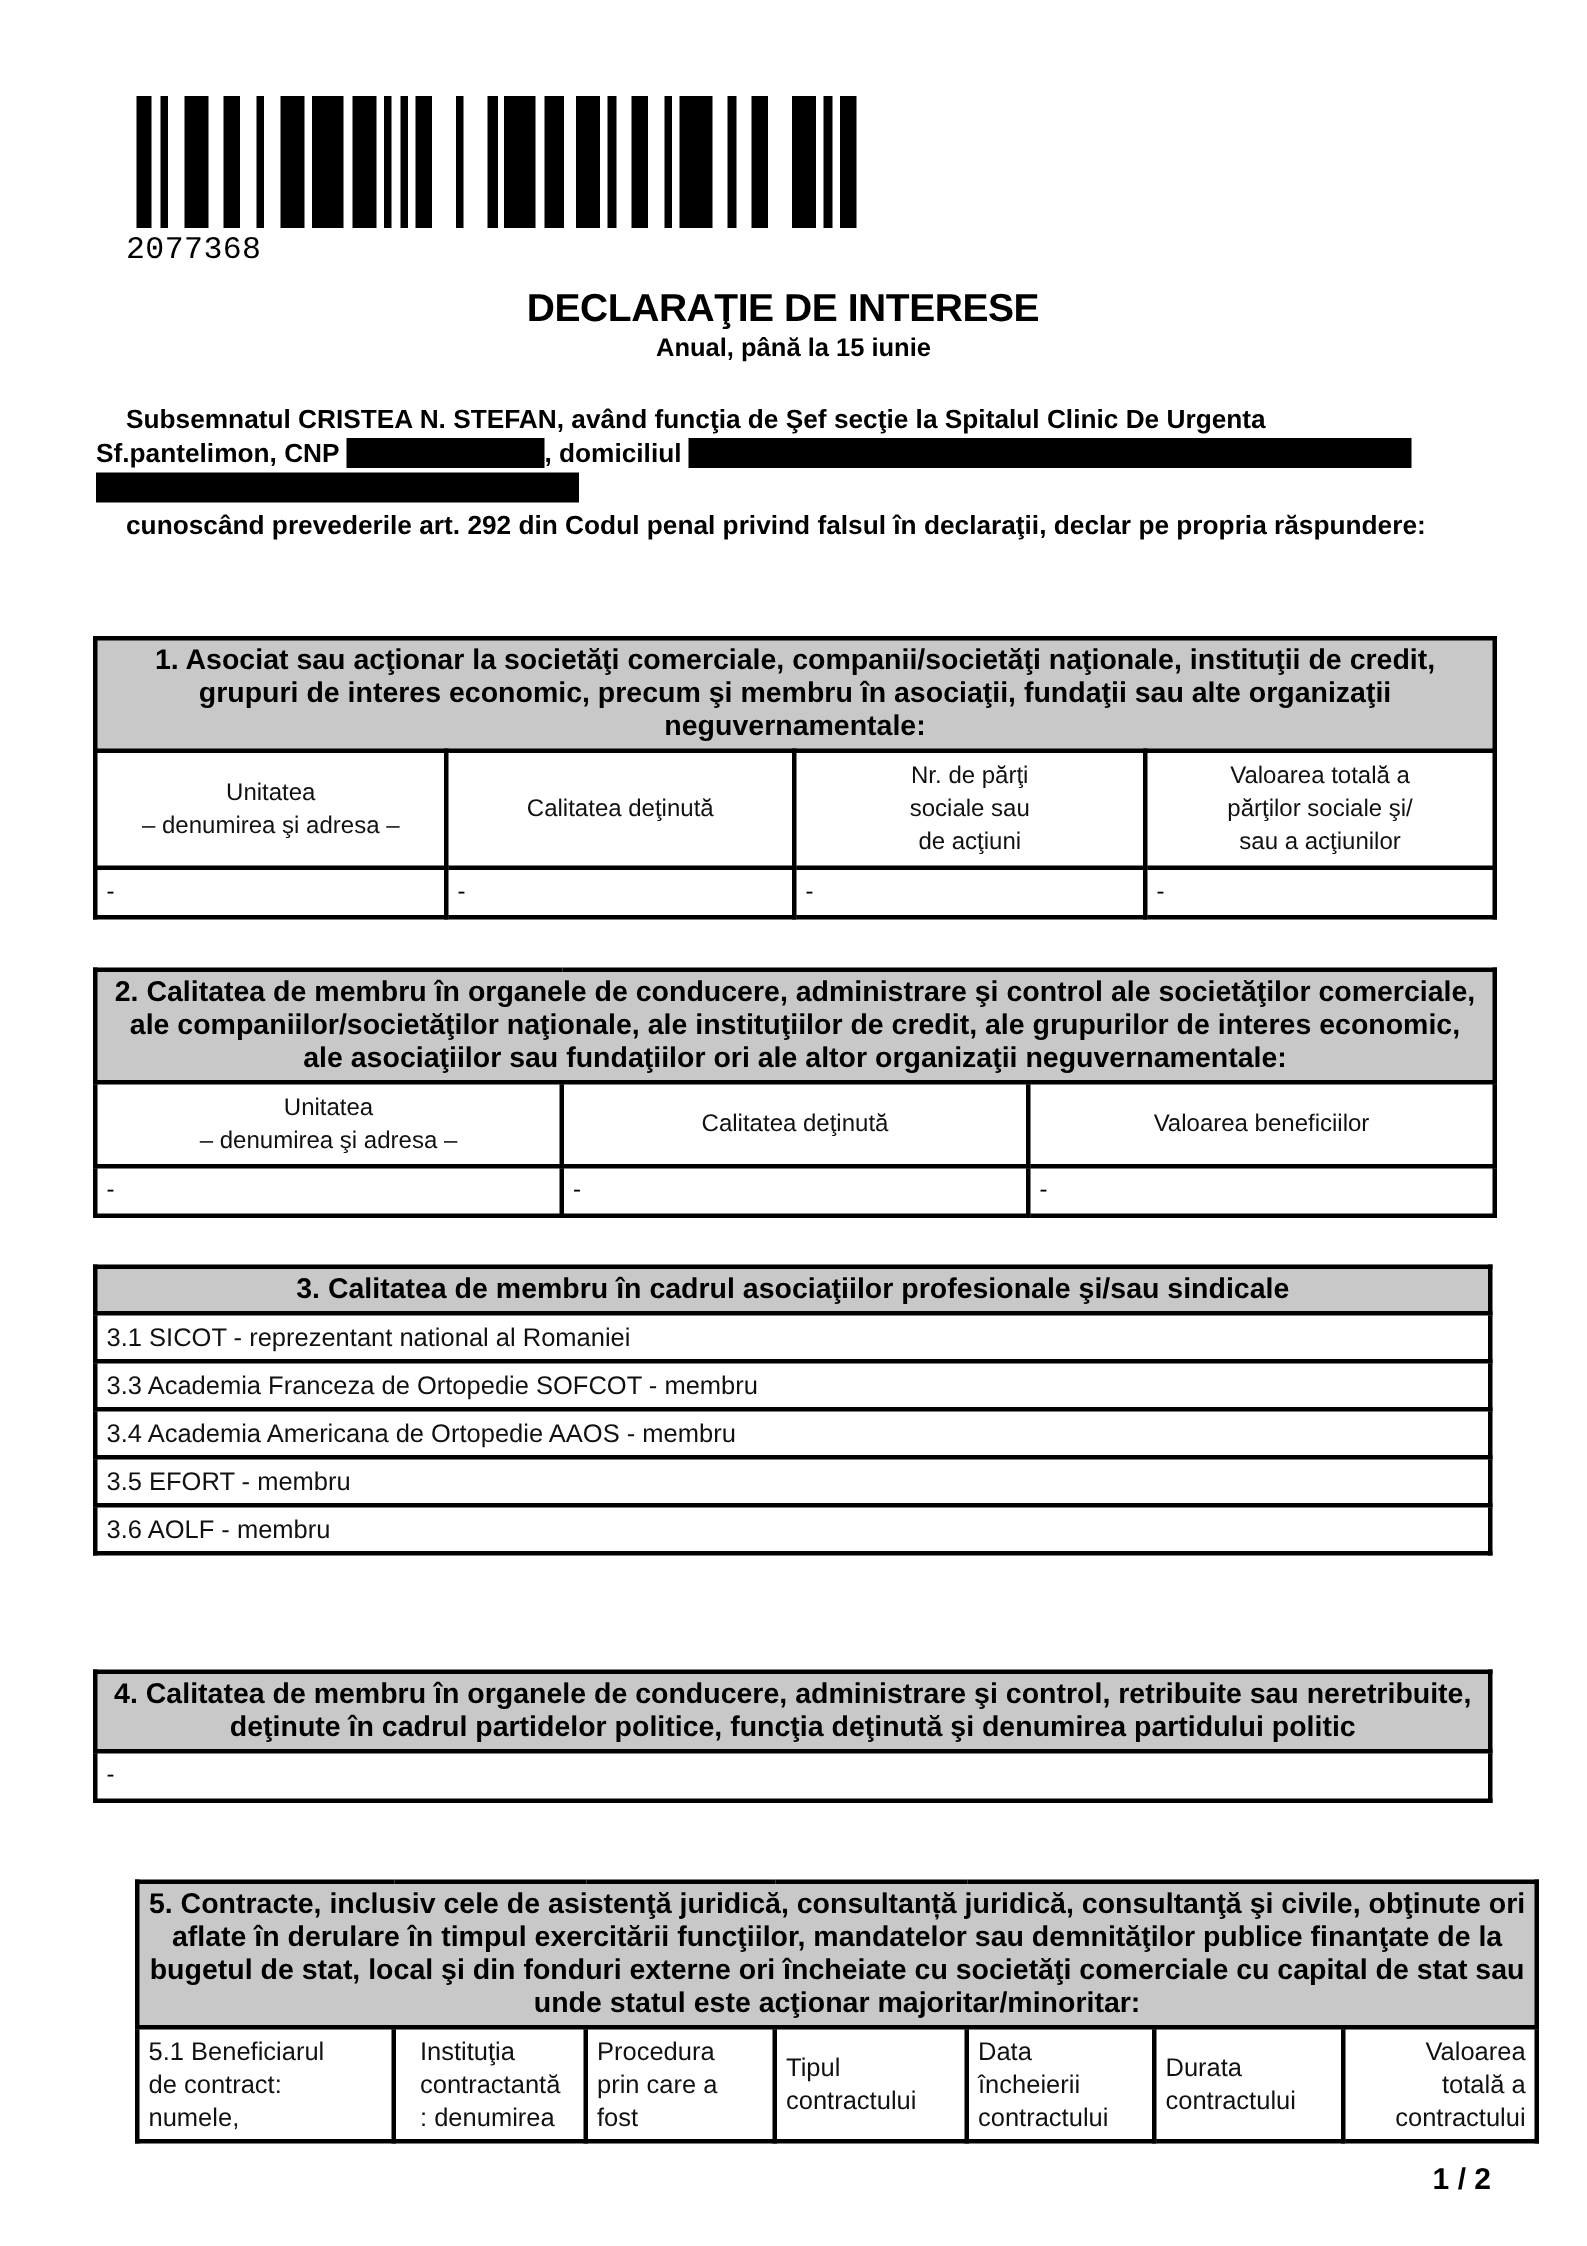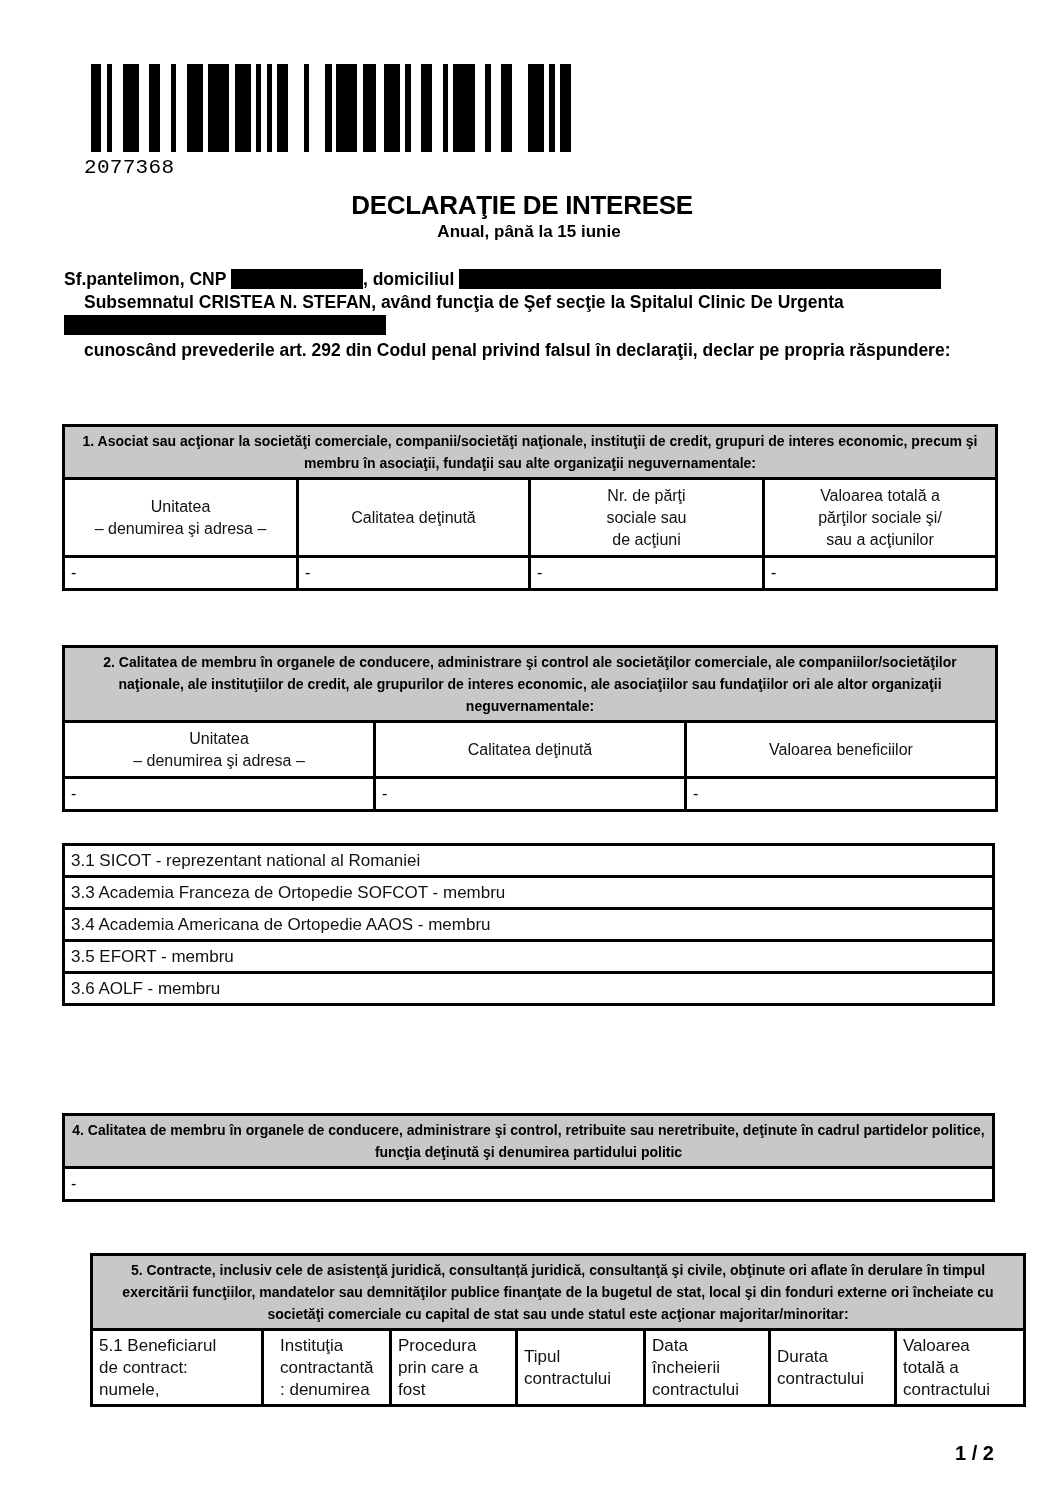--- a/index.html
+++ b/index.html
@@ -16,21 +16,21 @@
   .intro { position: absolute; left: 64px; top: 268px; width: 920px; font-family: "Liberation Sans", sans-serif;
            font-weight: bold; font-size: 17.5px; line-height: 23px; }
   .intro .line { position: relative; height: 23px; white-space: nowrap; }
   .redact { display: inline-block; background: #000; height: 20px; vertical-align: -4px; }
   .para2 { position: absolute; left: 64px; top: 339px; width: 920px; font-family: "Liberation Sans", sans-serif;
            font-weight: bold; font-size: 17.5px; line-height: 23px; }
 
   table.sec { position: absolute; left: 62px; width: 933px; border-collapse: collapse;
               font-family: "Liberation Sans", sans-serif; table-layout: fixed; }
   table.sec td, table.sec th { border: 3px solid #000; padding: 0 6px; }
-  table.sec th.head { background: #c8c8c8; font-weight: bold; font-size: 14px; line-height: 22px;
+  table.sec th.head { background: #c8c8c8; font-weight: bold; font-size: 19px; line-height: 22px;
                       text-align: center; padding: 3px 6px; }
   table.sec td.colhead { font-size: 16px; line-height: 22px; text-align: center; font-weight: normal; color: #111; }
   table.sec td.val { font-size: 16px; height: 30px; vertical-align: middle; }
   table.sec td.row { font-size: 17px; height: 29px; vertical-align: middle; color: #111; }
   table.sec td.c5 { font-size: 17px; line-height: 22px; text-align: left; vertical-align: middle; padding: 2px 6px; color: #111; }
   .page-num { position: absolute; right: 64px; top: 1442px; font-family: "Liberation Sans", sans-serif;
               font-weight: bold; font-size: 20px; }
 </style>
 </head>
 <body>
@@ -61,27 +61,27 @@
     <div class="bar" style="left: 528px; width: 16px;"></div>
     <div class="bar" style="left: 549px; width: 6px;"></div>
     <div class="bar" style="left: 560px; width: 11px;"></div>
   </div>
 <div class="barcode-number">2077368</div>
 
 <div class="title">DECLARAŢIE DE INTERESE</div>
 <div class="subtitle">Anual, până la 15 iunie</div>
 
 <div class="intro">
+  <div class="line" style="padding-left:20px;">
+    <span>Subsemnatul CRISTEA N. STEFAN, având funcţia de Şef secţie la Spitalul Clinic De Urgenta</span>
+  </div>
   <div class="line">
     <span>Sf.pantelimon, CNP</span>
     <span class="redact" style="width:132px;"></span><span>, domiciliul</span>
     <span class="redact" style="width:482px;"></span>
-  </div>
-  <div class="line" style="padding-left:20px;">
-    <span>Subsemnatul CRISTEA N. STEFAN, având funcţia de Şef secţie la Spitalul Clinic De Urgenta</span>
   </div>
   <div class="line">
     <span class="redact" style="width:322px;"></span>
   </div>
 </div>
 <div class="para2">
   <span style="padding-left:20px;">cunoscând prevederile art. 292 din Codul penal privind falsul în declaraţii, declar pe propria răspundere:</span>
 </div>
 
 <table class="sec" style="top:424px;">
@@ -134,20 +134,23 @@
   <tr>
     <td class="val">-</td>
     <td class="val">-</td>
     <td class="val">-</td>
   </tr>
 </tbody>
   </table>
 
 <table class="sec" style="top:843px;">
   <tbody>
+      <tr>
+        <th class="head">3. Calitatea de membru în cadrul asociaţiilor profesionale şi/sau sindicale</th>
+      </tr>
   <tr>
         <td class="row">3.1 SICOT - reprezentant national al Romaniei</td>
       </tr>
   <tr>
         <td class="row">3.3 Academia Franceza de Ortopedie SOFCOT - membru</td>
       </tr>
   <tr>
         <td class="row">3.4 Academia Americana de Ortopedie AAOS - membru</td>
       </tr>
   <tr>
@@ -194,20 +197,20 @@
     <td class="c5" style="white-space:pre-line;">Procedura
 prin care a
 fost</td>
     <td class="c5" style="white-space:pre-line;">Tipul
 contractului</td>
     <td class="c5" style="white-space:pre-line;">Data
 încheierii
 contractului</td>
     <td class="c5" style="white-space:pre-line;">Durata
 contractului</td>
-    <td class="c5" style="white-space:pre-line;">Valoarea
+    <td class="c5" style="white-space:pre-line;text-align:right;">Valoarea
 totală a
 contractului</td>
   </tr>
 </tbody>
   </table>
 
 <div class="page-num">1 / 2</div>
 
 </body></html>

